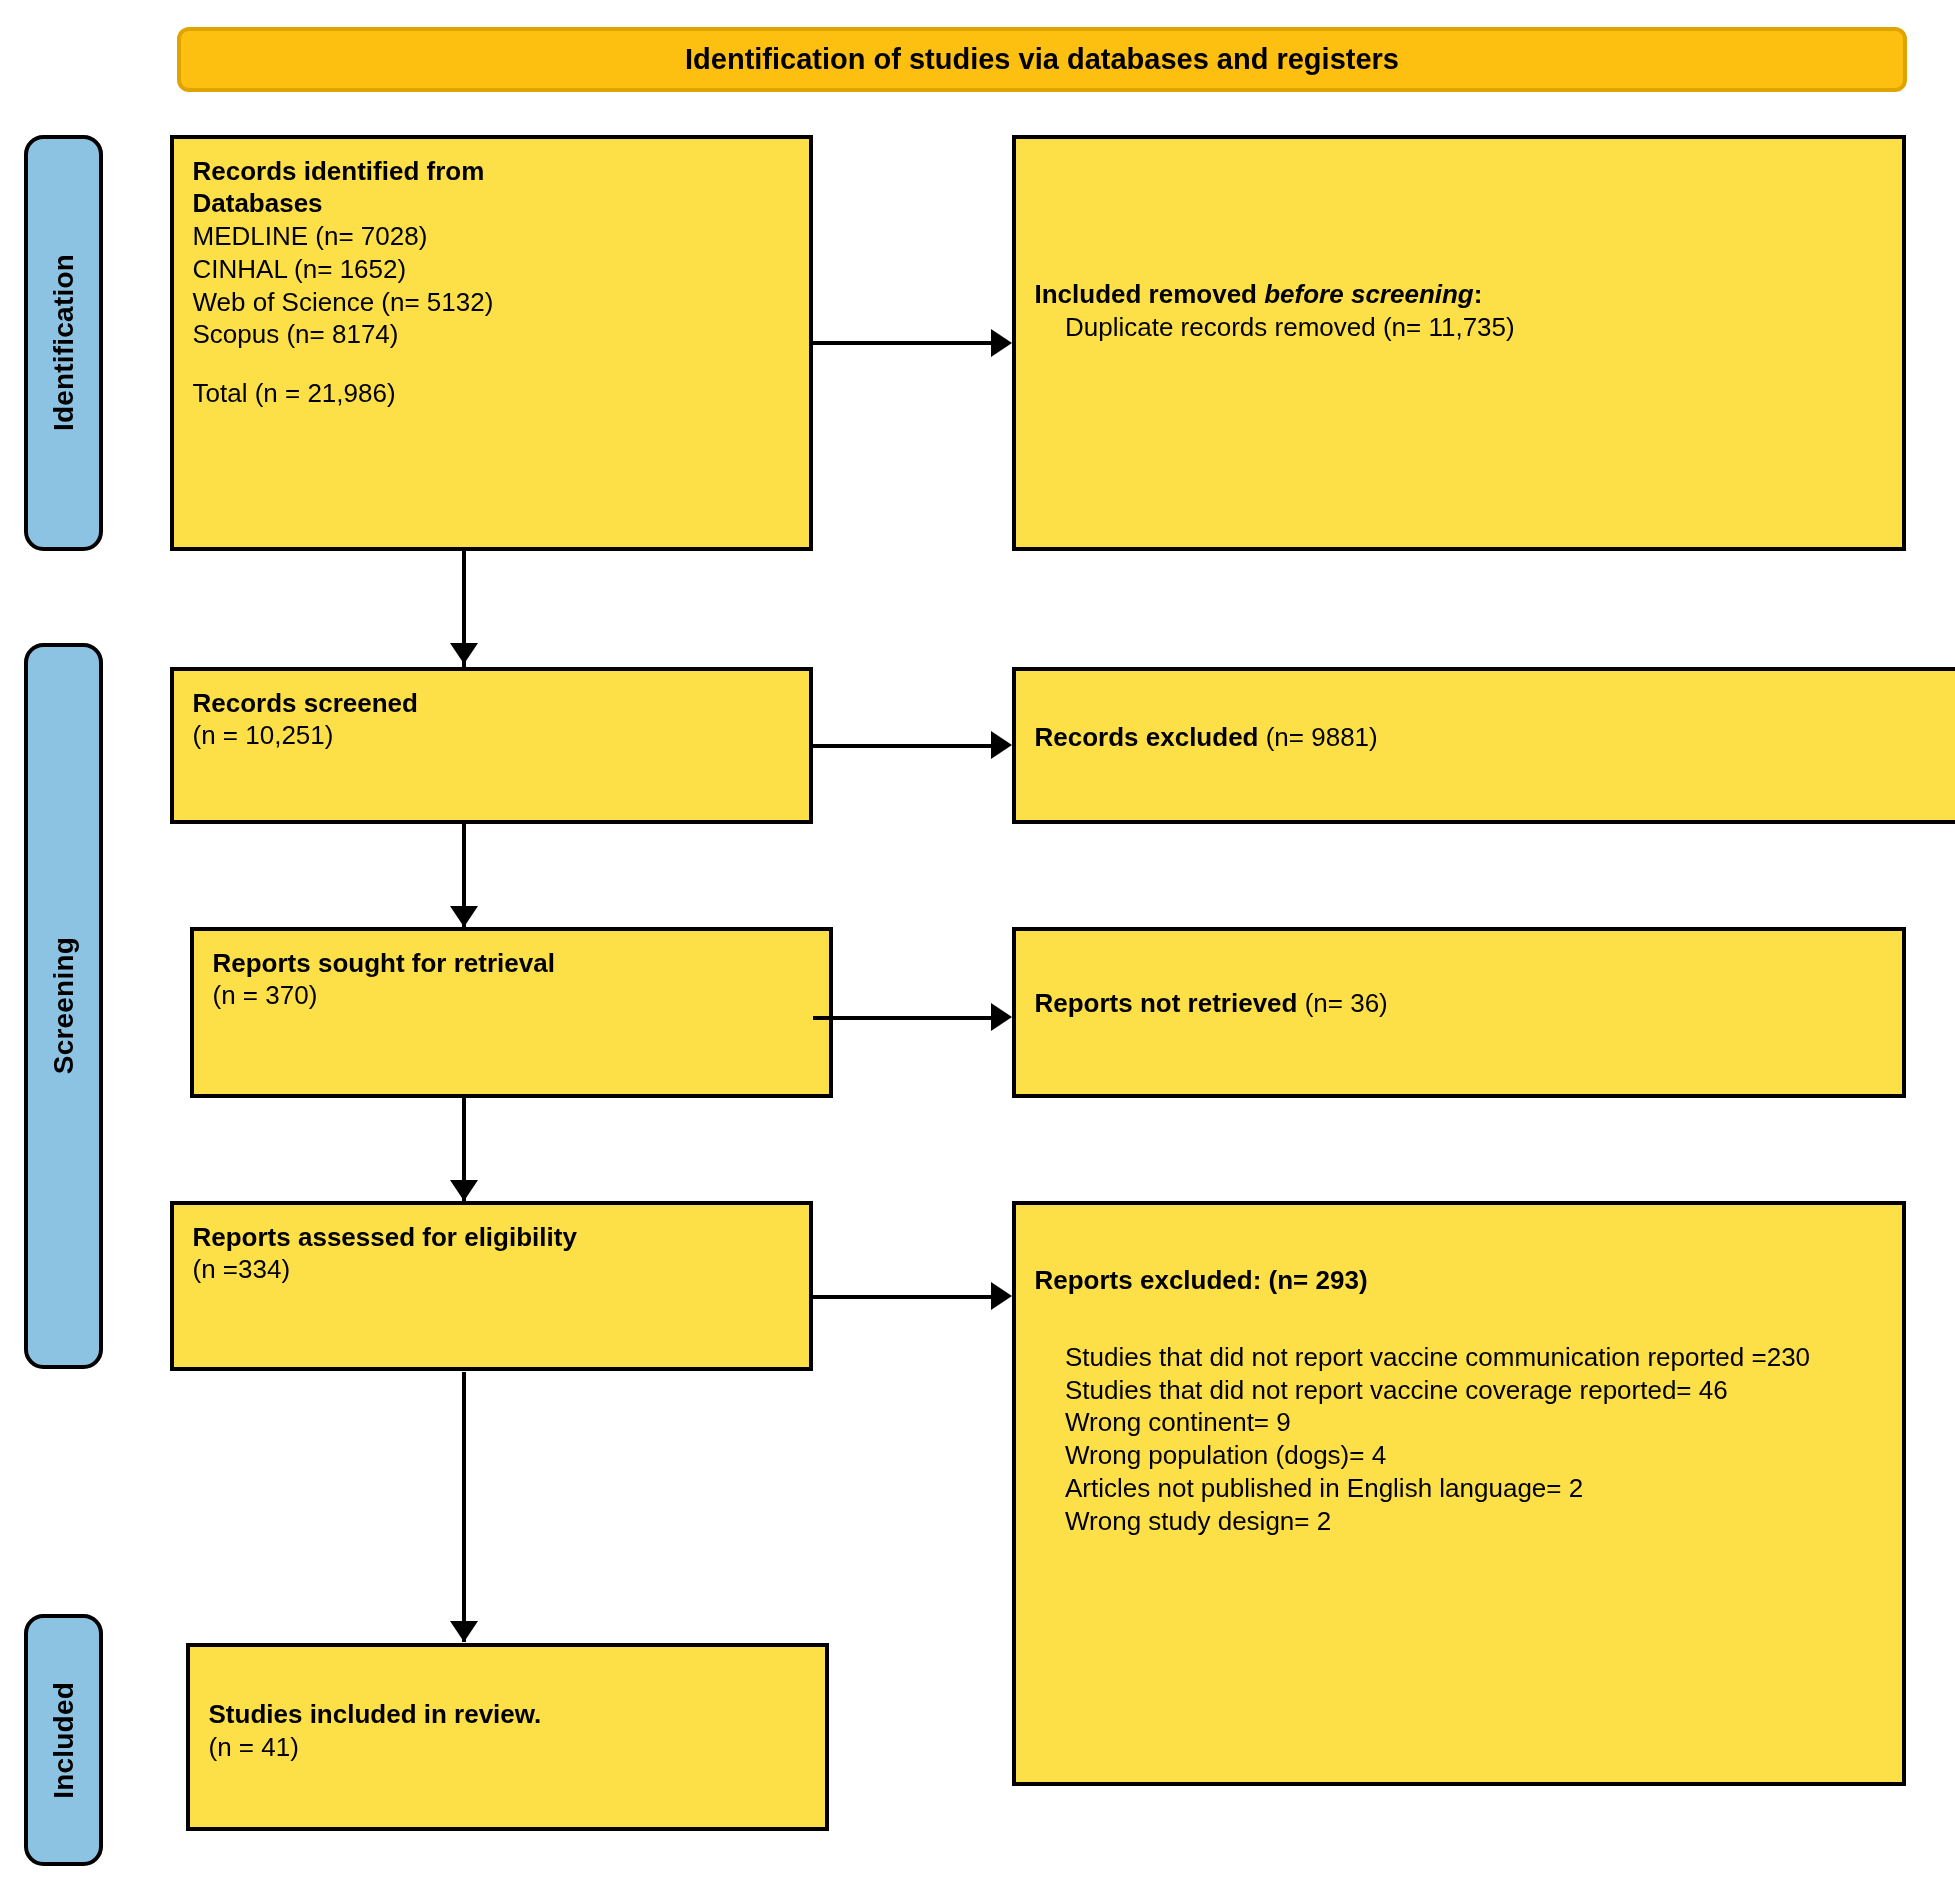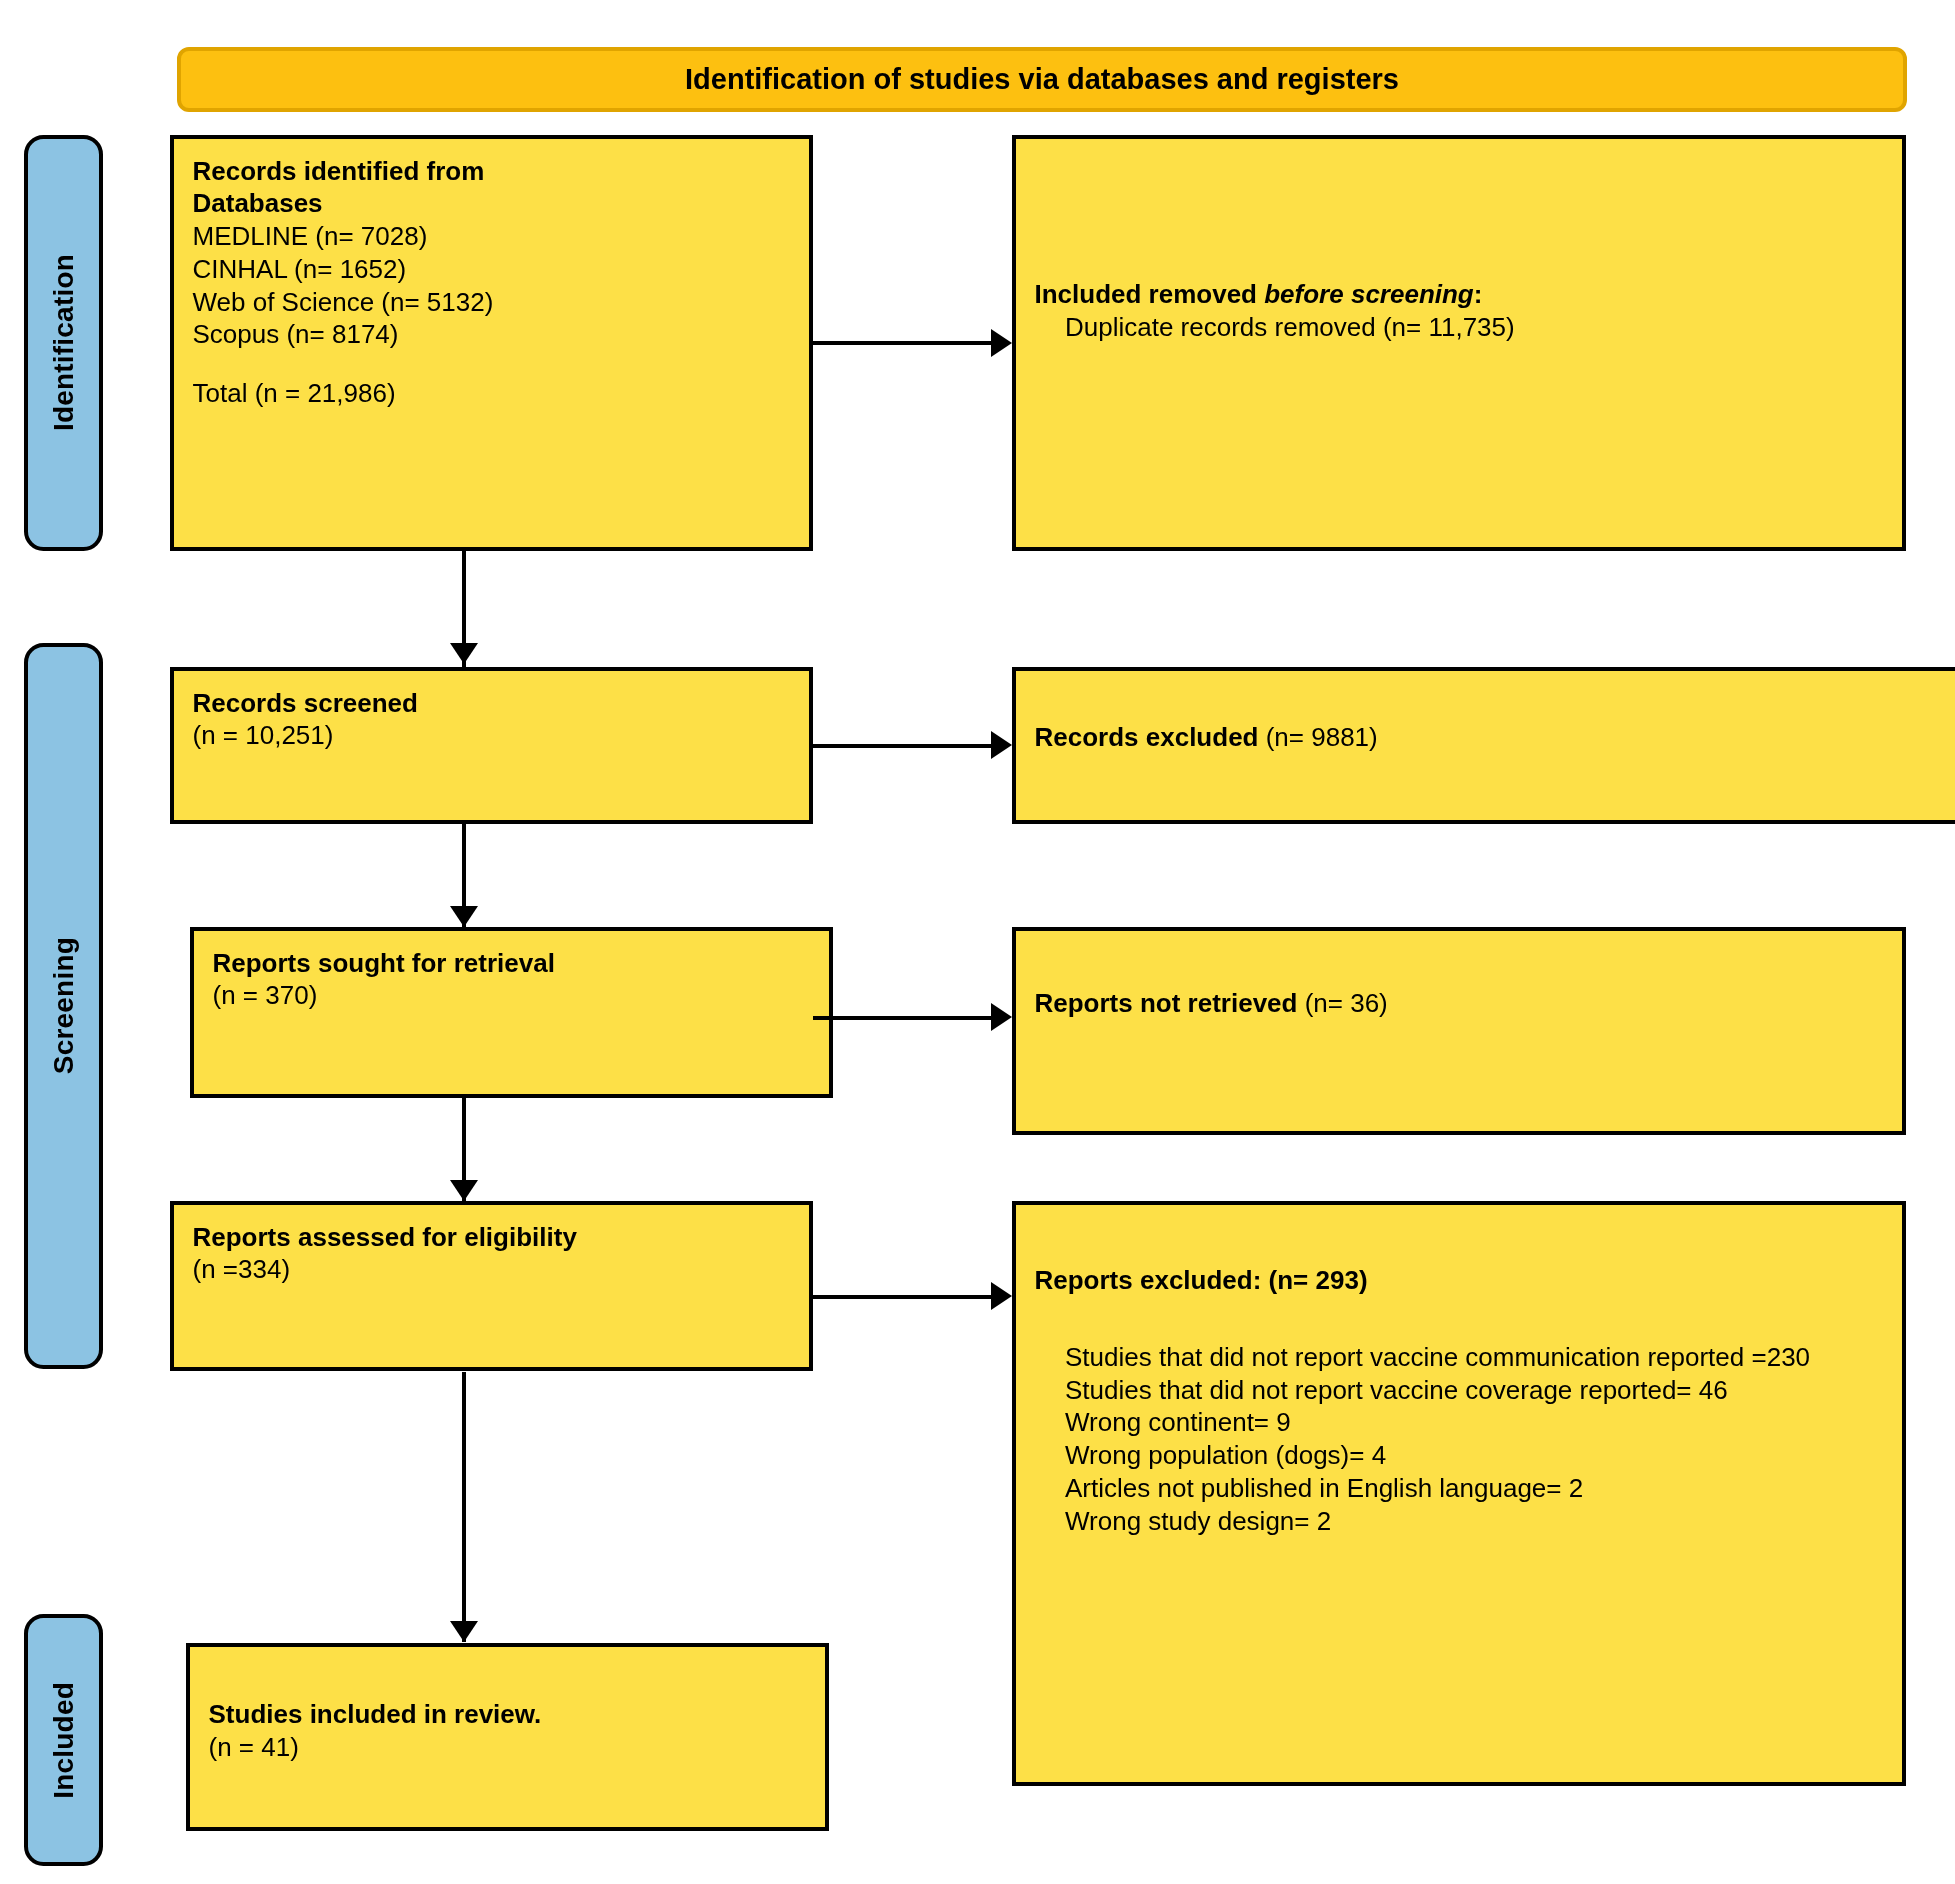--- a/index.html
+++ b/index.html
@@ -100,21 +100,21 @@
     border-top: 14.3px solid transparent;
     border-bottom: 14.3px solid transparent;
     border-left: 21px solid #000000;
   }
 </style>
 </head>
 <body>
 
 <div id="stage">
 
-  <div class="banner" style="left:177px; top:27px; width:1730px; height:65px;margin-top:20px;">
+  <div class="banner" style="left:177px; top:27px; width:1730px; height:65px;">
     <span class="banner-text">Identification of studies via databases and registers</span>
   </div>
 
   <div class="phase" style="left:24px; top:135px; width:79px; height:416px;">
     <span class="phase-label">Identification</span>
   </div>
 
   <div class="phase" style="left:24px; top:643px; width:79px; height:726px;">
     <span class="phase-label">Screening</span>
   </div>
@@ -172,21 +172,21 @@
   <div class="arrow-v" style="left:462px; top:824px; width:3.7px; height:103px;"></div>
   <div class="arrow-v-head" style="left:450px; top:906px;"></div>
 
   <div class="box" style="left:170px; top:927px; width:643px; height:171px;margin-left:20px;">
     <div class="box-inner">
       <div class="bold">Reports sought for retrieval</div>
       <div>(n = 370)</div>
     </div>
   </div>
 
-  <div class="box" style="left:1012px; top:927px; width:894px; height:208px; padding-top:56px;">
+  <div class="box" style="left:1012px; top:927px; width:894px; height:171px; padding-top:56px;">
     <div class="box-inner">
       <div>
         <span class="bold">Reports not retrieved </span><span>(n= 36)</span>
       </div>
     </div>
   </div>
 
   <div class="arrow-h" style="left:813px; top:1016px; width:180px; height:3.7px;"></div>
   <div class="arrow-h-head" style="left:991px; top:1003px;"></div>
 

